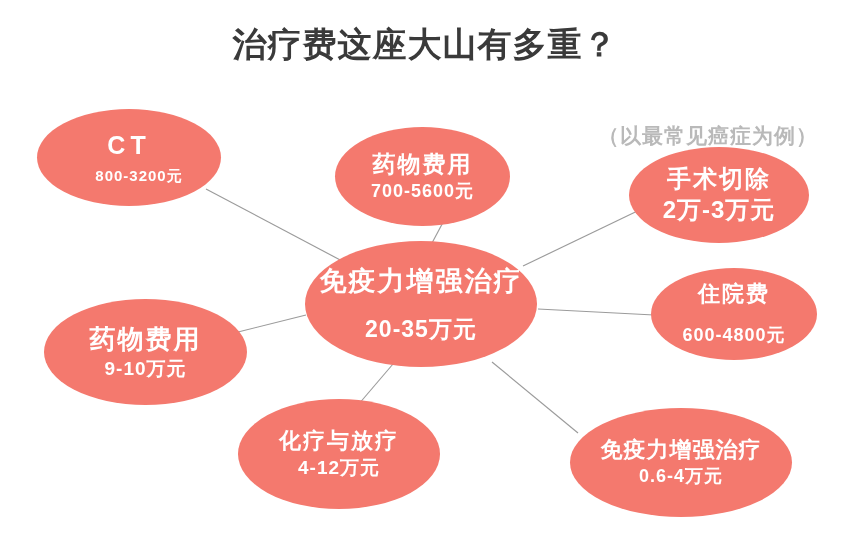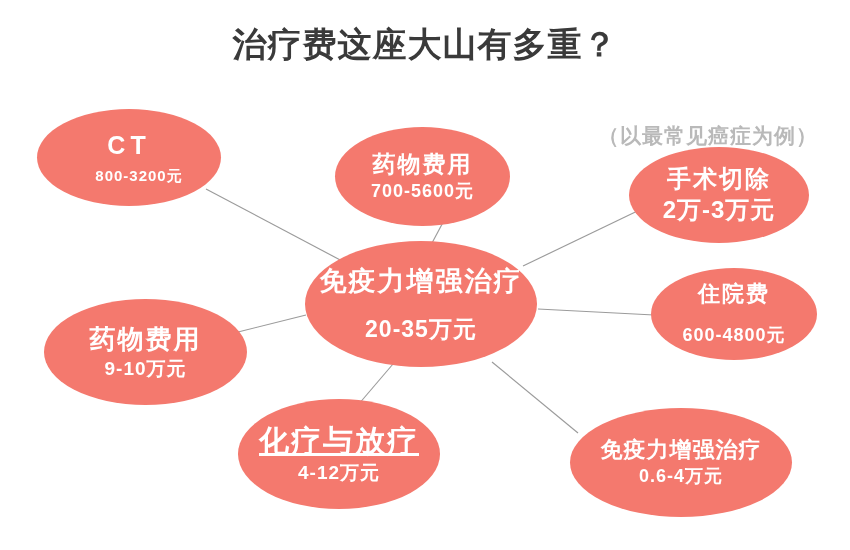--- a/index.html
+++ b/index.html
@@ -117,21 +117,21 @@
   #node-hospital .node-label { font-size: 22px; }
   #node-hospital .node-value { font-size: 18px; margin-top: 3px; }
 
   
   #node-drugs { left: 44px; top: 299px; width: 203px; height: 106px; }
   #node-drugs .node-label { font-size: 26px; }
   #node-drugs .node-value { font-size: 19px; margin-top: 4px; }
 
   
   #node-chemo { left: 238px; top: 399px; width: 202px; height: 110px; }
-  #node-chemo .node-label { font-size: 30px; text-decoration: underline; }
+  #node-chemo .node-label { font-size: 22px; }
   #node-chemo .node-value { font-size: 19px; margin-top: 4px; }
 
   
   #node-immune { left: 570px; top: 408px; width: 222px; height: 109px; }
   #node-immune .node-label { font-size: 22px; letter-spacing: 1px; }
   #node-immune .node-value { font-size: 18px; margin-top: 4px; }
 </style>
 </head>
 <body>
 

